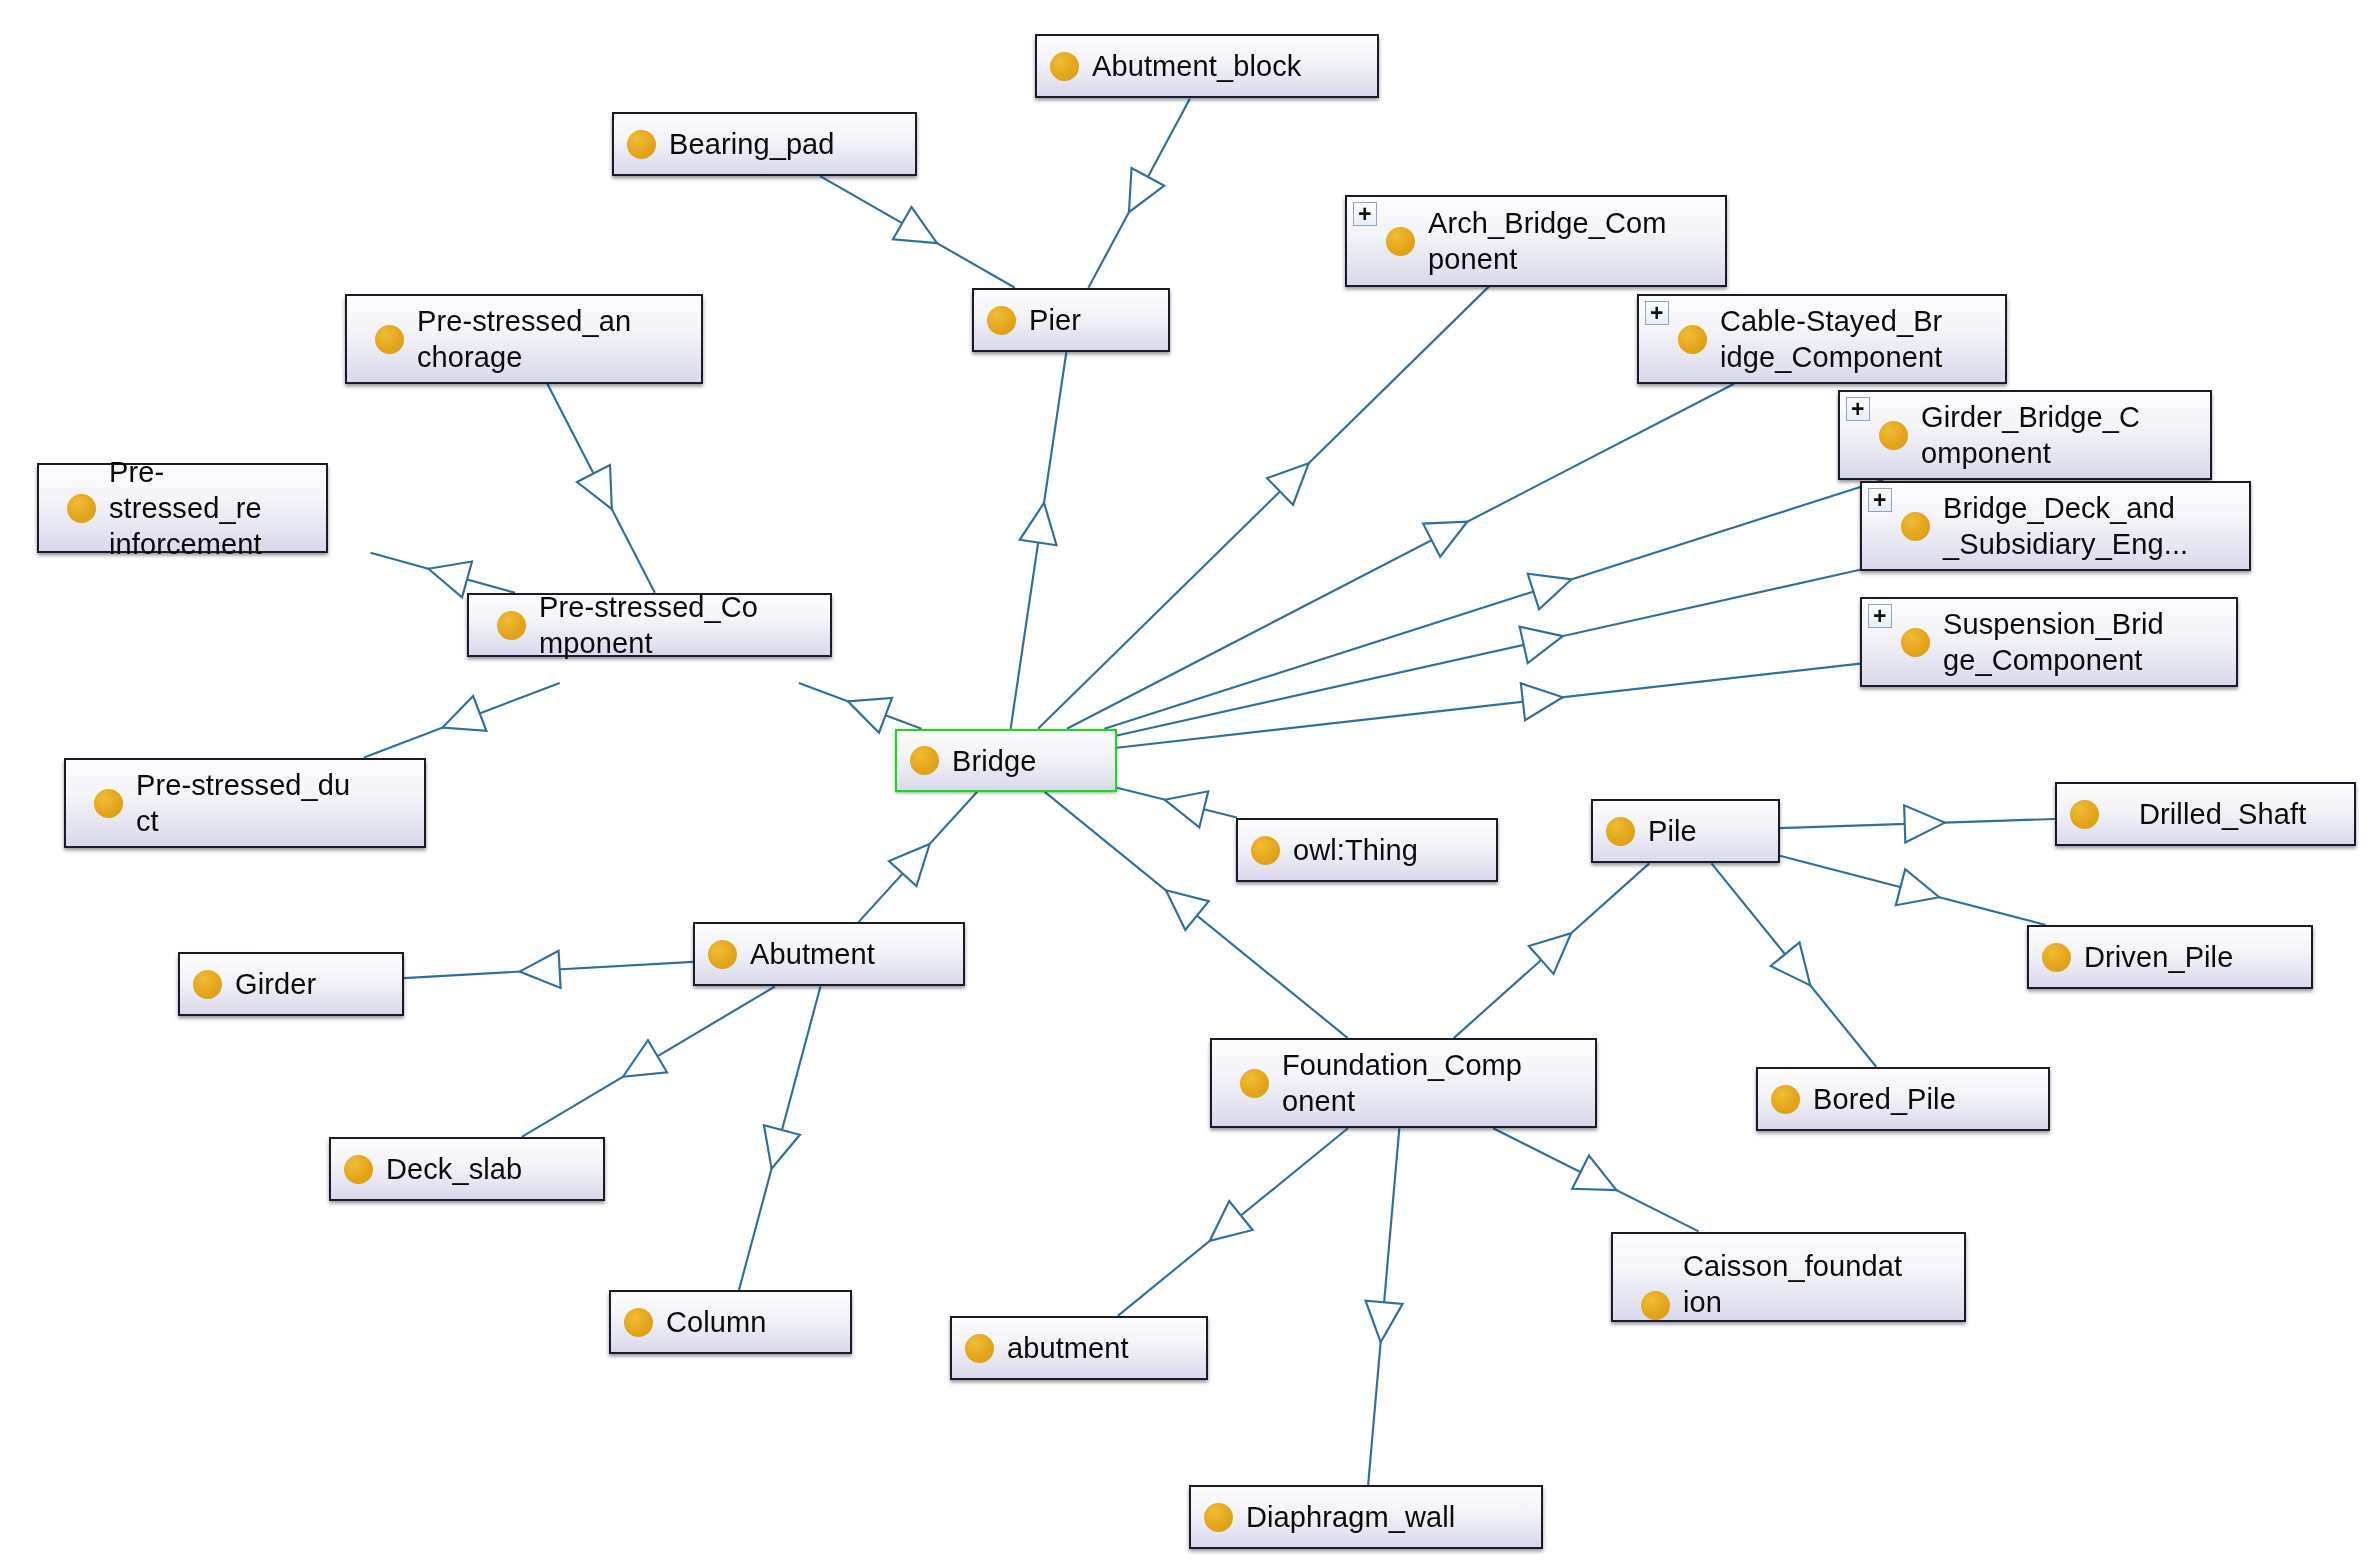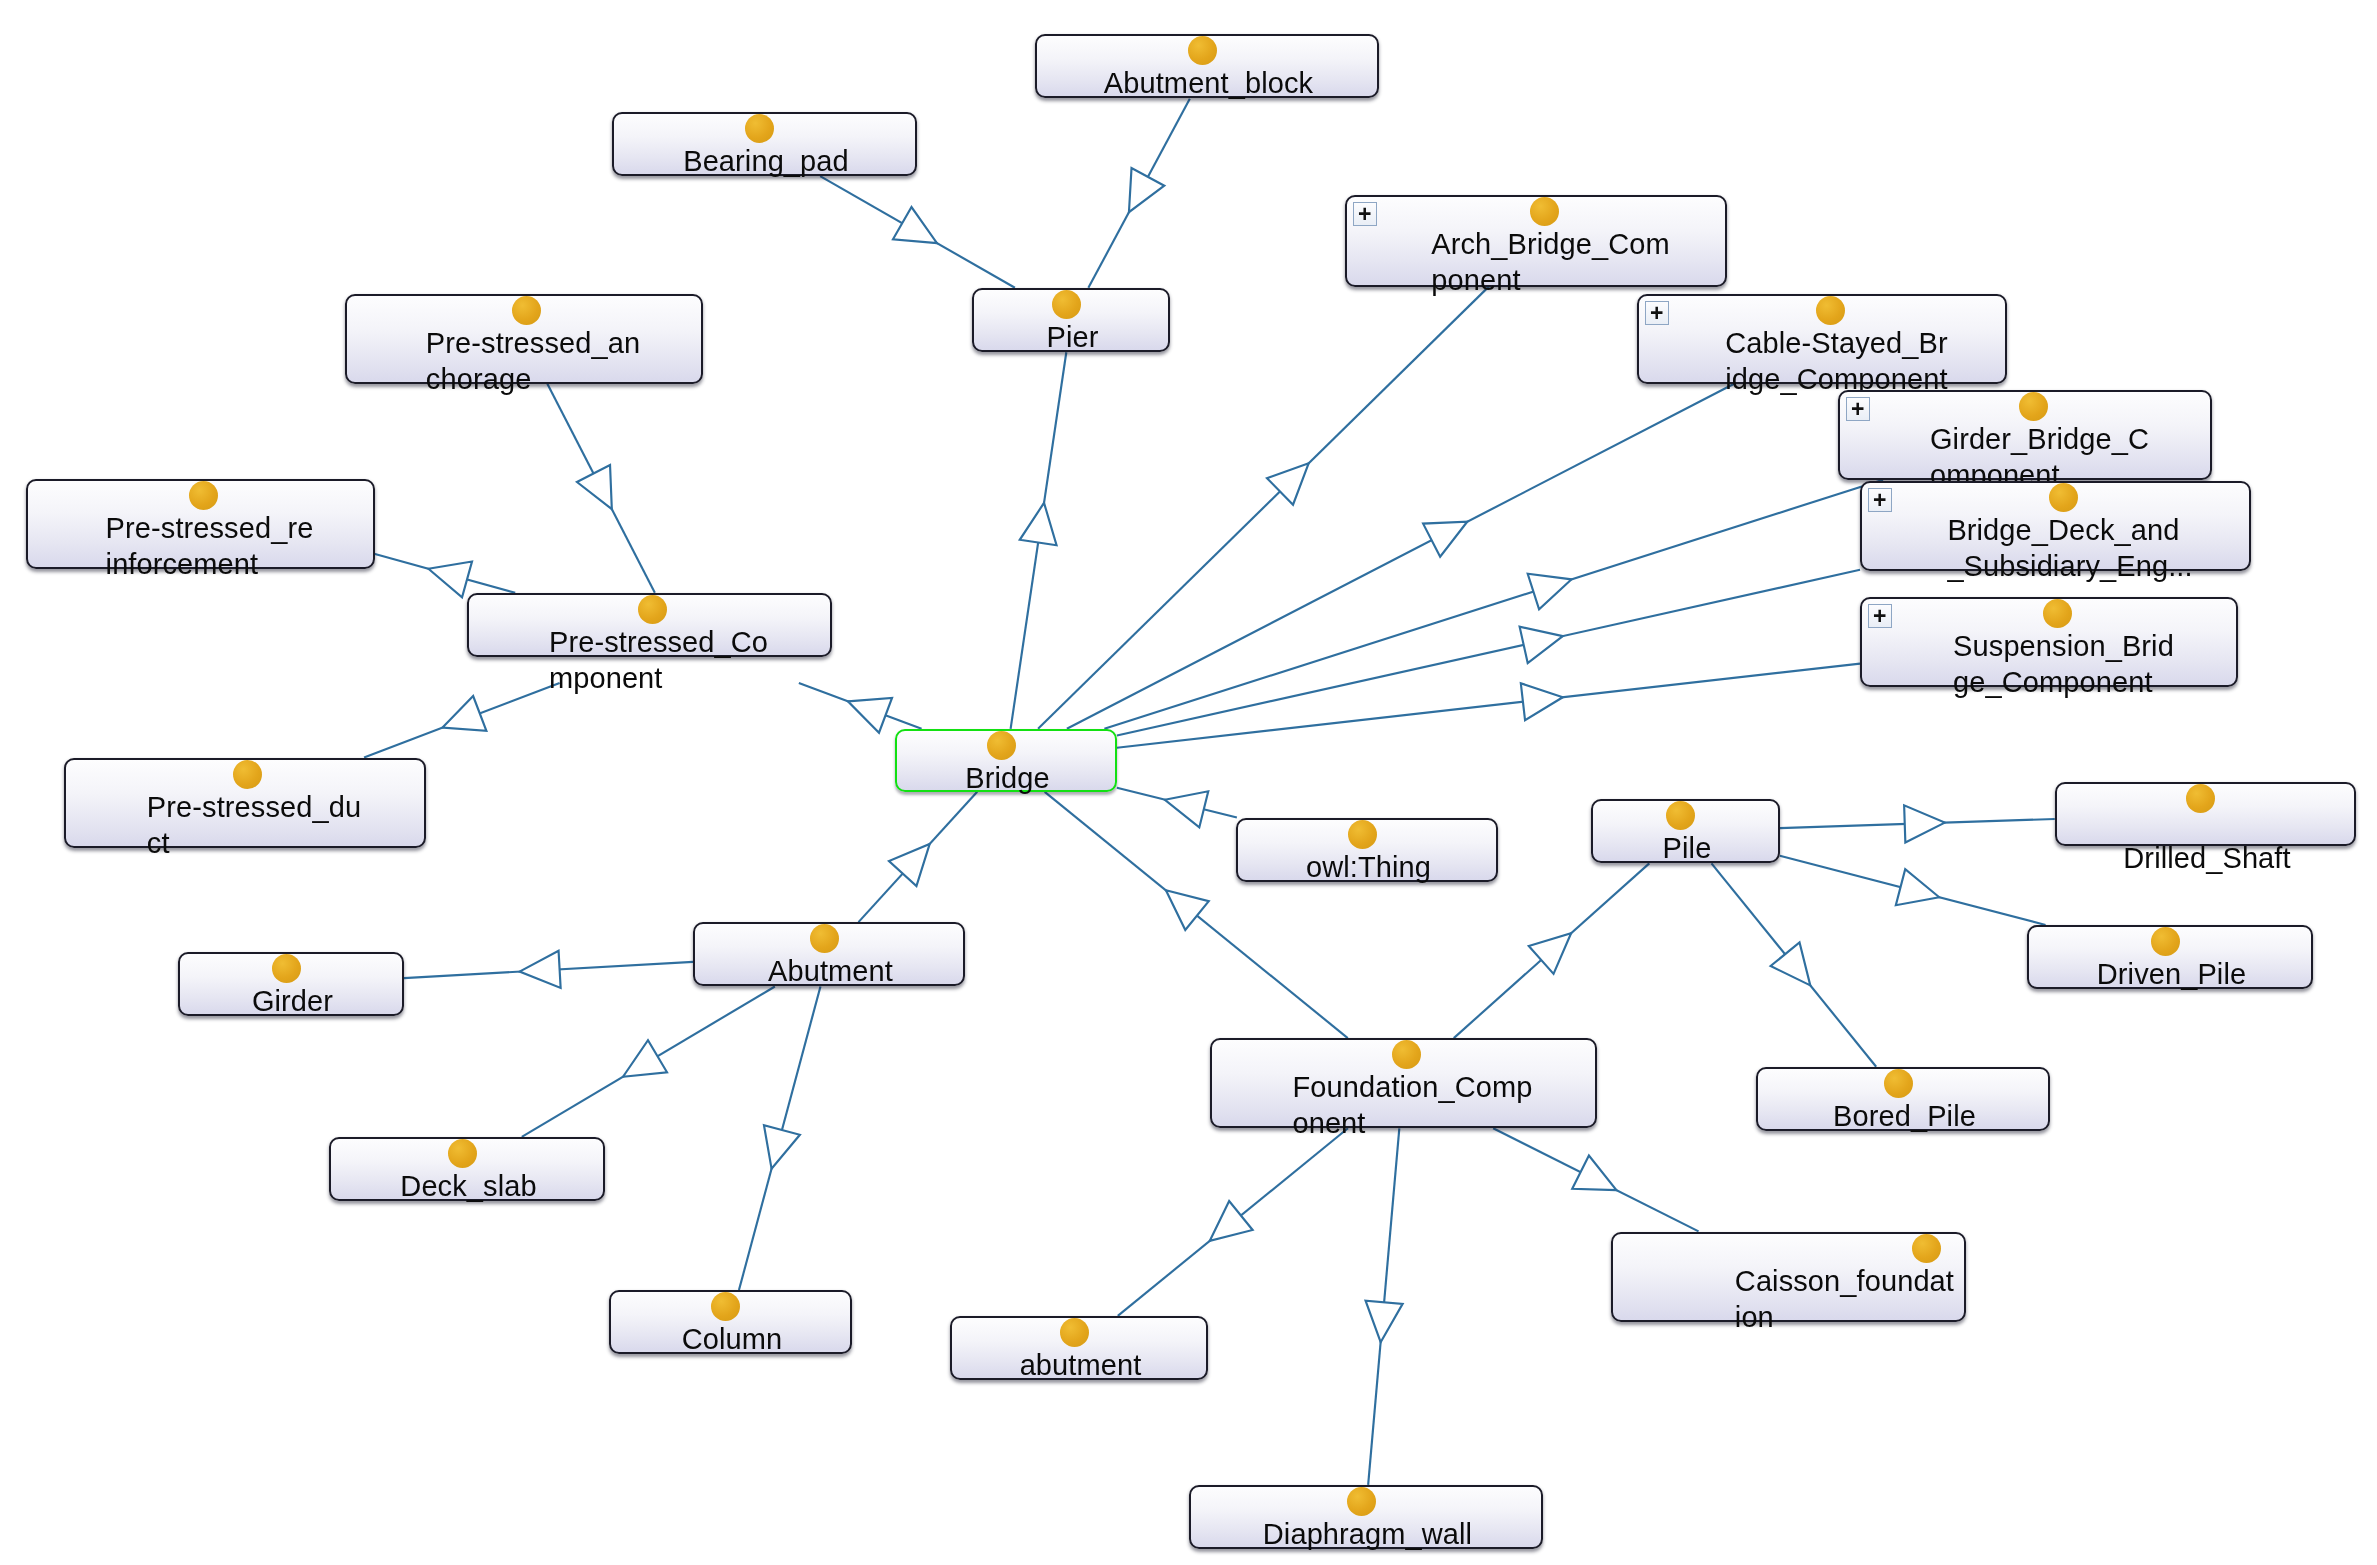--- a/index.html
+++ b/index.html
@@ -9,26 +9,25 @@
     width:2377px;height:1565px;position:relative;overflow:hidden;
   }
   #canvas{position:absolute;left:0;top:0;width:2377px;height:1565px;}
   #edge-layer{position:absolute;left:0;top:0;width:2377px;height:1565px;z-index:1;pointer-events:none;}
   #node-layer{position:absolute;left:0;top:0;width:2377px;height:1565px;z-index:2;}
 
   .node{
     position:absolute;
     box-sizing:border-box;
     border:2.1px solid #1b1b28;
-    border-radius:10px;
+    border-radius:0;
     background:linear-gradient(to bottom,#fdfdfe 0%,#f4f4f9 38%,#e6e6f2 72%,#d9d9ec 100%);
     box-shadow:0 2.9px 3.6px rgba(20,20,40,.45);
     display:flex;align-items:center;
     padding:0 10px 0 13px;
-    flex-direction:column;
   }
   .node.selected{
     border-color:#12e012;
     box-shadow:0 2.1px 2.9px rgba(20,20,40,.35);
   }
   .node-dot{
     flex:0 0 auto;
     width:29px;height:29px;border-radius:50%;
     background:radial-gradient(circle at 36% 32%,#f0bd33 0%,#e3a51b 55%,#d59a13 100%);
     margin-right:13px;
@@ -135,21 +134,21 @@
         <span class="node-dot"></span>
         <span class="node-label">Pre-stressed_an
 chorage</span>
       </div>
       <div class="node has-plus two-line" style="left: 1838px; top: 390px; width: 374px; height: 90px; z-index: 16;">
         <span class="plus-box">+</span>
         <span class="node-dot"></span>
         <span class="node-label">Girder_Bridge_C
 omponent</span>
       </div>
-      <div class="node two-line" style="left: 26px; top: 463px; width: 349px; height: 90px; z-index: 17; margin-top: 16px;">
+      <div class="node two-line" style="left: 37px; top: 463px; width: 291px; height: 90px; z-index: 17;">
         <span class="node-dot"></span>
         <span class="node-label">Pre-stressed_re
 inforcement</span>
       </div>
       <div class="node has-plus two-line" style="left: 1860px; top: 481px; width: 391px; height: 90px; z-index: 18;">
         <span class="plus-box">+</span>
         <span class="node-dot"></span>
         <span class="node-label">Bridge_Deck_and
 _Subsidiary_Eng...</span>
       </div>

